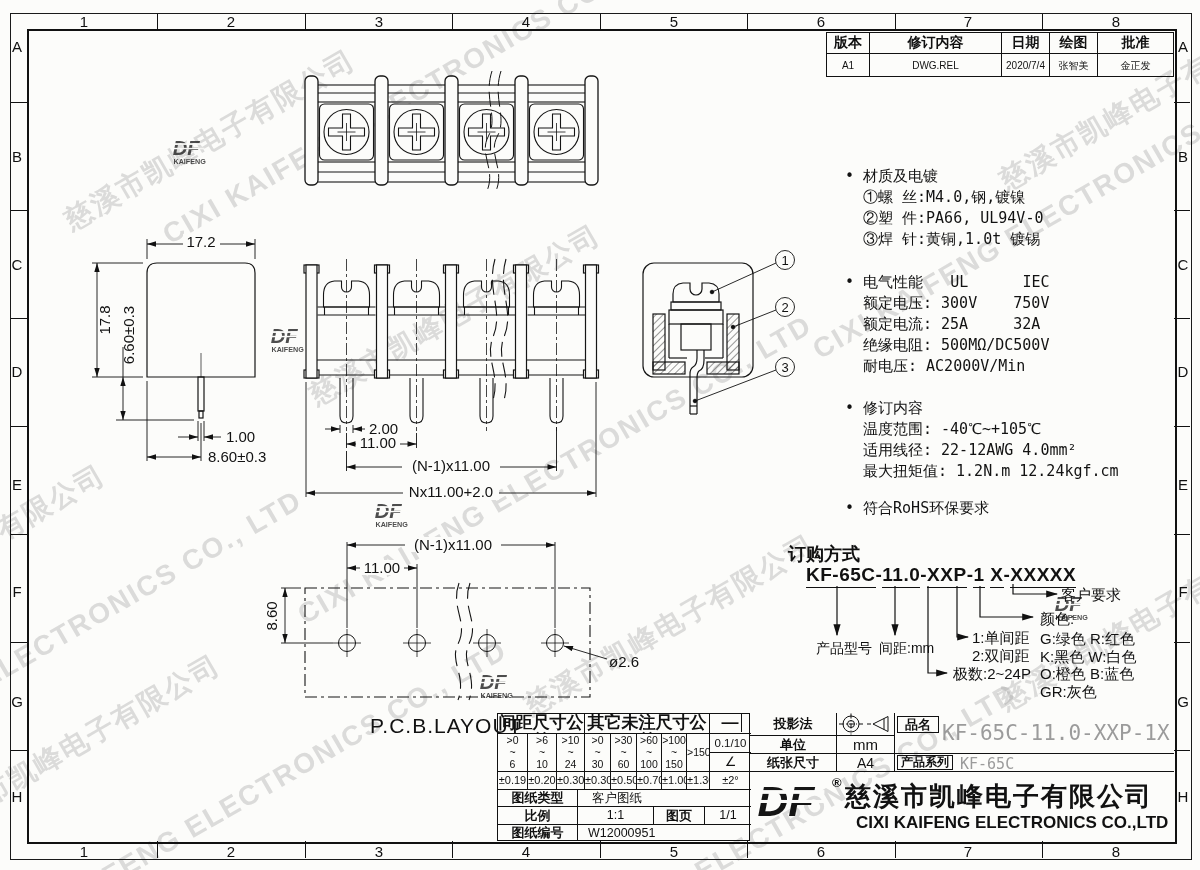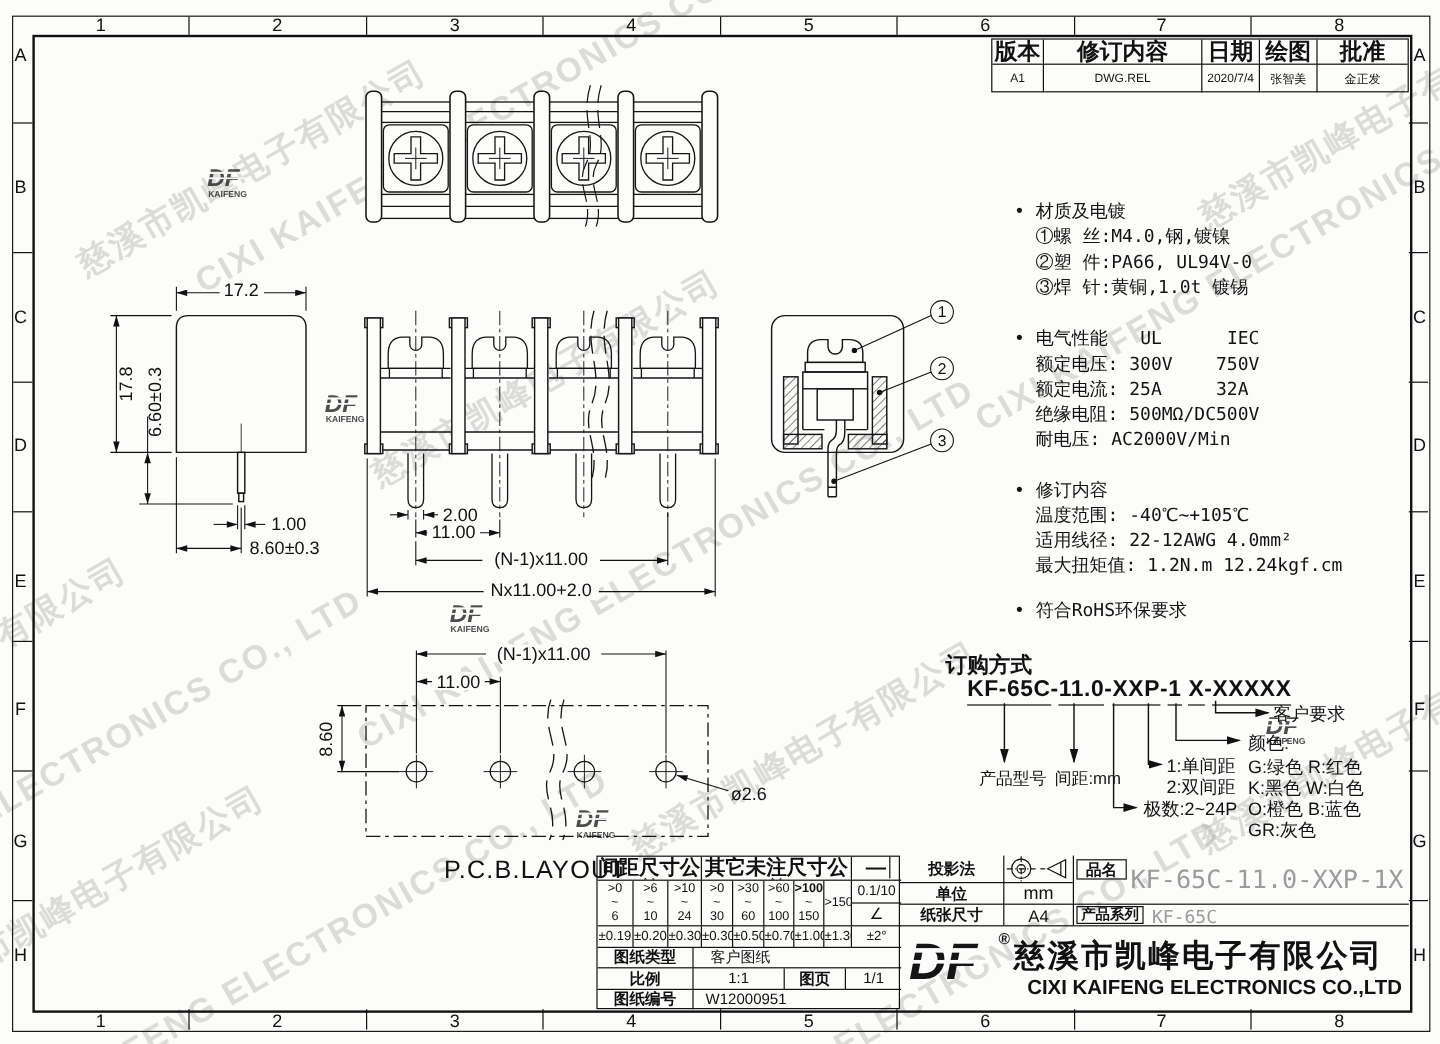--- a/index.html
+++ b/index.html
@@ -14,21 +14,21 @@
       transform:translate(-50%,-50%) rotate(-30deg);letter-spacing:2px;font-weight:bold}
   .wmlogo{position:absolute;opacity:.8}
   .gl{position:absolute;font-size:15px;color:#111;width:14px;text-align:center}
   .border-outer{position:absolute;left:10px;top:13px;width:1180px;height:845px;border:1px solid #1a1a1a}
   .border-inner{position:absolute;left:27px;top:29px;width:1146px;height:811px;border:2px solid #111}
   
   #rev-table{position:absolute;left:826px;top:32px;width:348px;height:45px;border:1px solid #111;
      display:grid;grid-template-columns:42px 132px 48px 48px 76px;grid-template-rows:21px 23px;box-sizing:border-box}
   #rev-table div{border-left:1px solid #111;display:flex;align-items:center;justify-content:center;font-size:10px}
   #rev-table div:nth-child(5n+1){border-left:none}
-  #rev-table .h{font-weight:bold;border-bottom:1px solid #111;font-size:19px}
+  #rev-table .h{font-weight:bold;border-bottom:1px solid #111;font-size:14px}
   
   #specs{position:absolute;left:845px;top:158px;width:332px;height:370px}
   .spec-line{font:15px "DejaVu Sans Mono","Liberation Mono",monospace;line-height:21px;white-space:pre;color:#121212}
   .spec-line.i{margin-left:18px}
   
   #order{position:absolute;left:780px;top:540px;width:420px;height:185px;font-size:15px}
   #order .lbl{position:absolute;white-space:nowrap;color:#111}
   .seg{display:inline-block;white-space:pre}
   .seg.u{border-bottom:1.6px solid #111;padding-bottom:1px}
   
@@ -576,21 +576,21 @@
           <div class="lim-l" style="position: static;">60</div>
         </div>
         <div class="tcell tv" style="position: absolute; left: 112px; top: 58px; width: 26px; height: 18px;">±0.50</div>
         <div class="tcell" style="position: absolute; left: 138px; top: 20px; width: 25px; height: 38px;">
           <div class="lim-l" style="position: static;">&gt;60</div>
           <div class="lim-l" style="position: static;">~</div>
           <div class="lim-l" style="position: static;">100</div>
         </div>
         <div class="tcell tv" style="position: absolute; left: 138px; top: 58px; width: 25px; height: 18px;">±0.70</div>
         <div class="tcell" style="position: absolute; left: 163px; top: 20px; width: 25px; height: 38px;">
-          <div class="lim-l" style="position: static; font-weight: bold;">&gt;100</div>
+          <div class="lim-l" style="position: static;">&gt;100</div>
           <div class="lim-l" style="position: static;">~</div>
           <div class="lim-l" style="position: static;">150</div>
         </div>
         <div class="tcell tv" style="position: absolute; left: 163px; top: 58px; width: 25px; height: 18px;">±1.00</div>
         <div class="tcell" style="position: absolute; left: 188px; top: 20px; width: 23px; height: 38px; line-height: 37px;">&gt;150</div>
         <div class="tcell tv" style="position: absolute; left: 188px; top: 58px; width: 23px; height: 18px;">±1.30</div>
       </div>
 
     <div id="tb-right">
       <div class="line" style="left:86px;top:0;width:1px;height:58px"></div>

